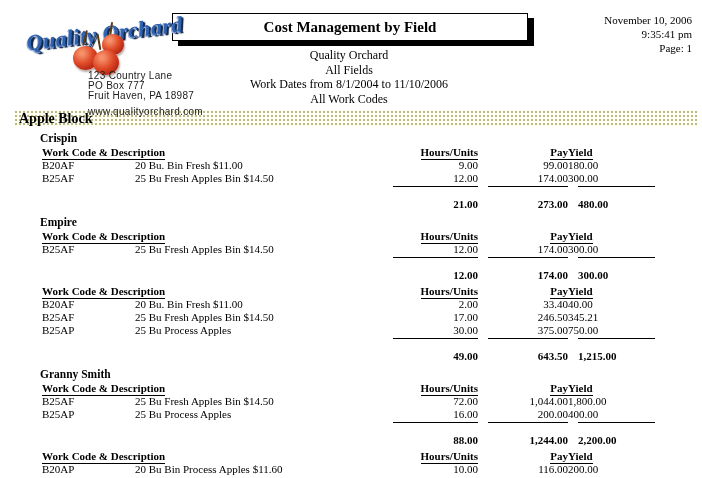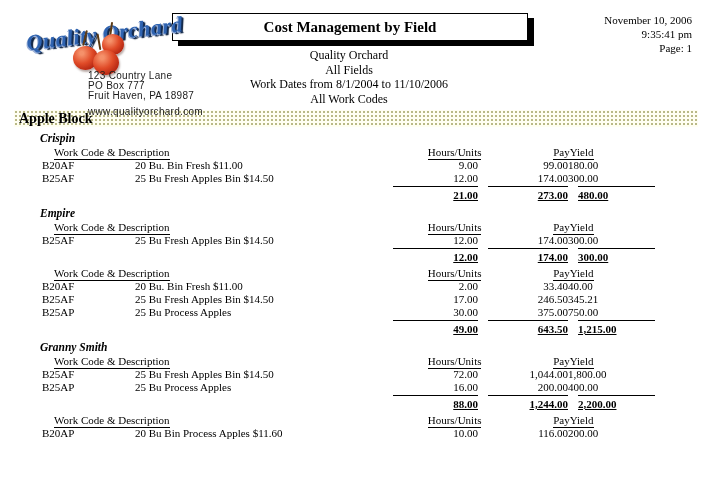--- a/index.html
+++ b/index.html
@@ -55,32 +55,32 @@
   .banner {
     position:absolute; left:14px; top:110px; width:684px; height:17px;
     background-color:#fffef2;
     background-image:radial-gradient(#b9b987 1px, rgba(0,0,0,0) 1.15px);
     background-size:4px 4px;
   }
   .banner .bt { font-weight:bold; font-size:14px; line-height:17px; padding-left:5px; }
 
   
   .content { position:absolute; left:0; top:127px; width:702px; }
-  .vname { margin:5px 0 1px 40px; font-weight:bold; font-size:11.5px; line-height:13px;font-style:italic; }
+  .vname { margin:5px 0 1px 40px; font-weight:bold; font-size:11.5px; line-height:13px; }
   .row { display:flex; padding-left:42px; padding-right:47px; font-size:11px; line-height:13px; }
   .c-code { width:93px; }
   .c-desc { flex:1; }
   .c-cd   { width:341px; }
   .c-h { width:95px; text-align:right; }
   .c-p { width:90px; text-align:right; }
   .c-y { width:87px; text-align:left; }
-  .hrow { font-weight:normal;margin-left:12px; }
+  .hrow { font-weight:bold; }
   .hul { border-bottom:1.5px solid #000; padding-bottom:0.5px; }
   .trow { font-weight:bold; margin-top:1px; }
-  .tline { display:block; border-top:1px solid #000; padding-top:2px; margin-left:10px;text-decoration:underline; }
+  .tline { display:block; border-top:1px solid #000; padding-top:11px; margin-left:10px; }
   .block { margin-bottom:3px; }
 </style>
 </head>
 <body>
 
 <div class="page">
 
   <div class="logo">
     <div class="logo-text">Quality Orchard</div>
     <div class="apples">

